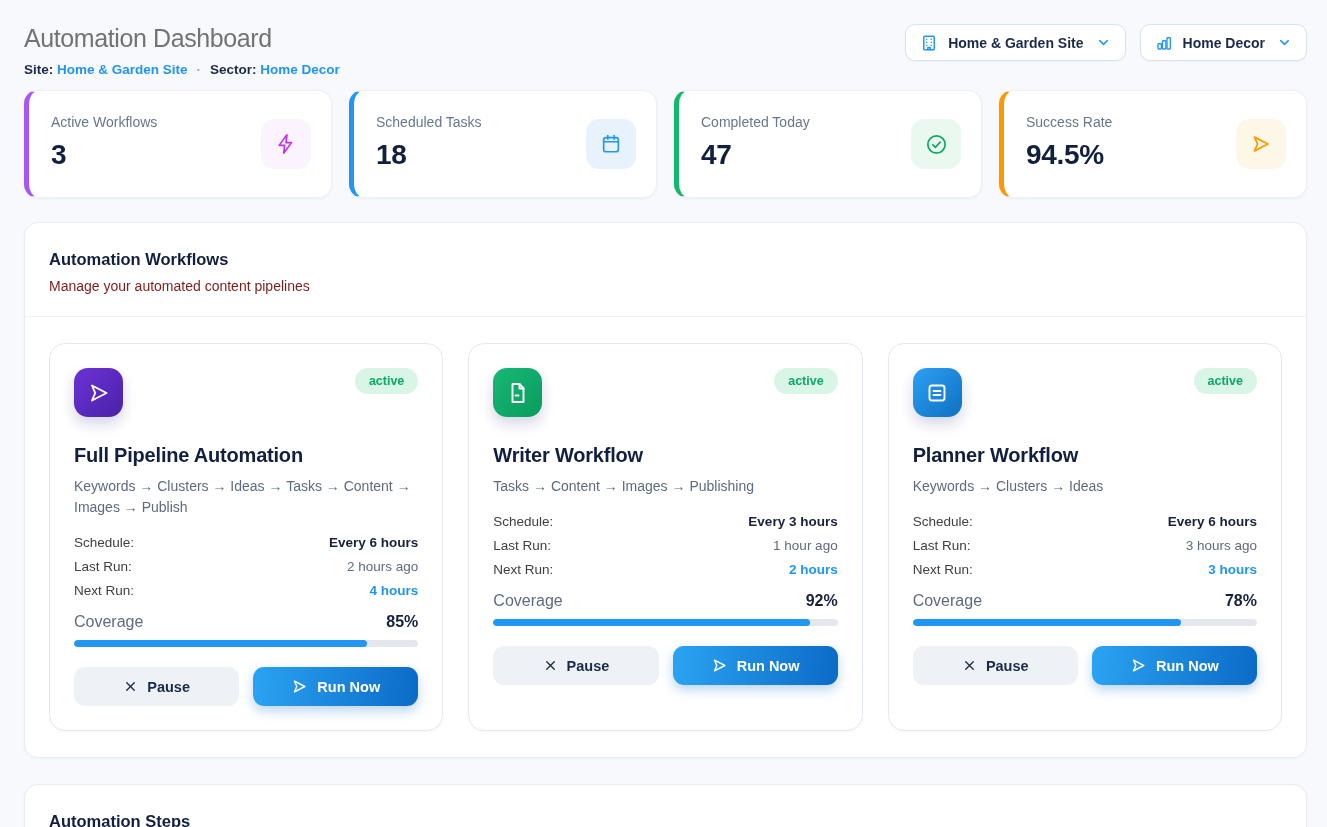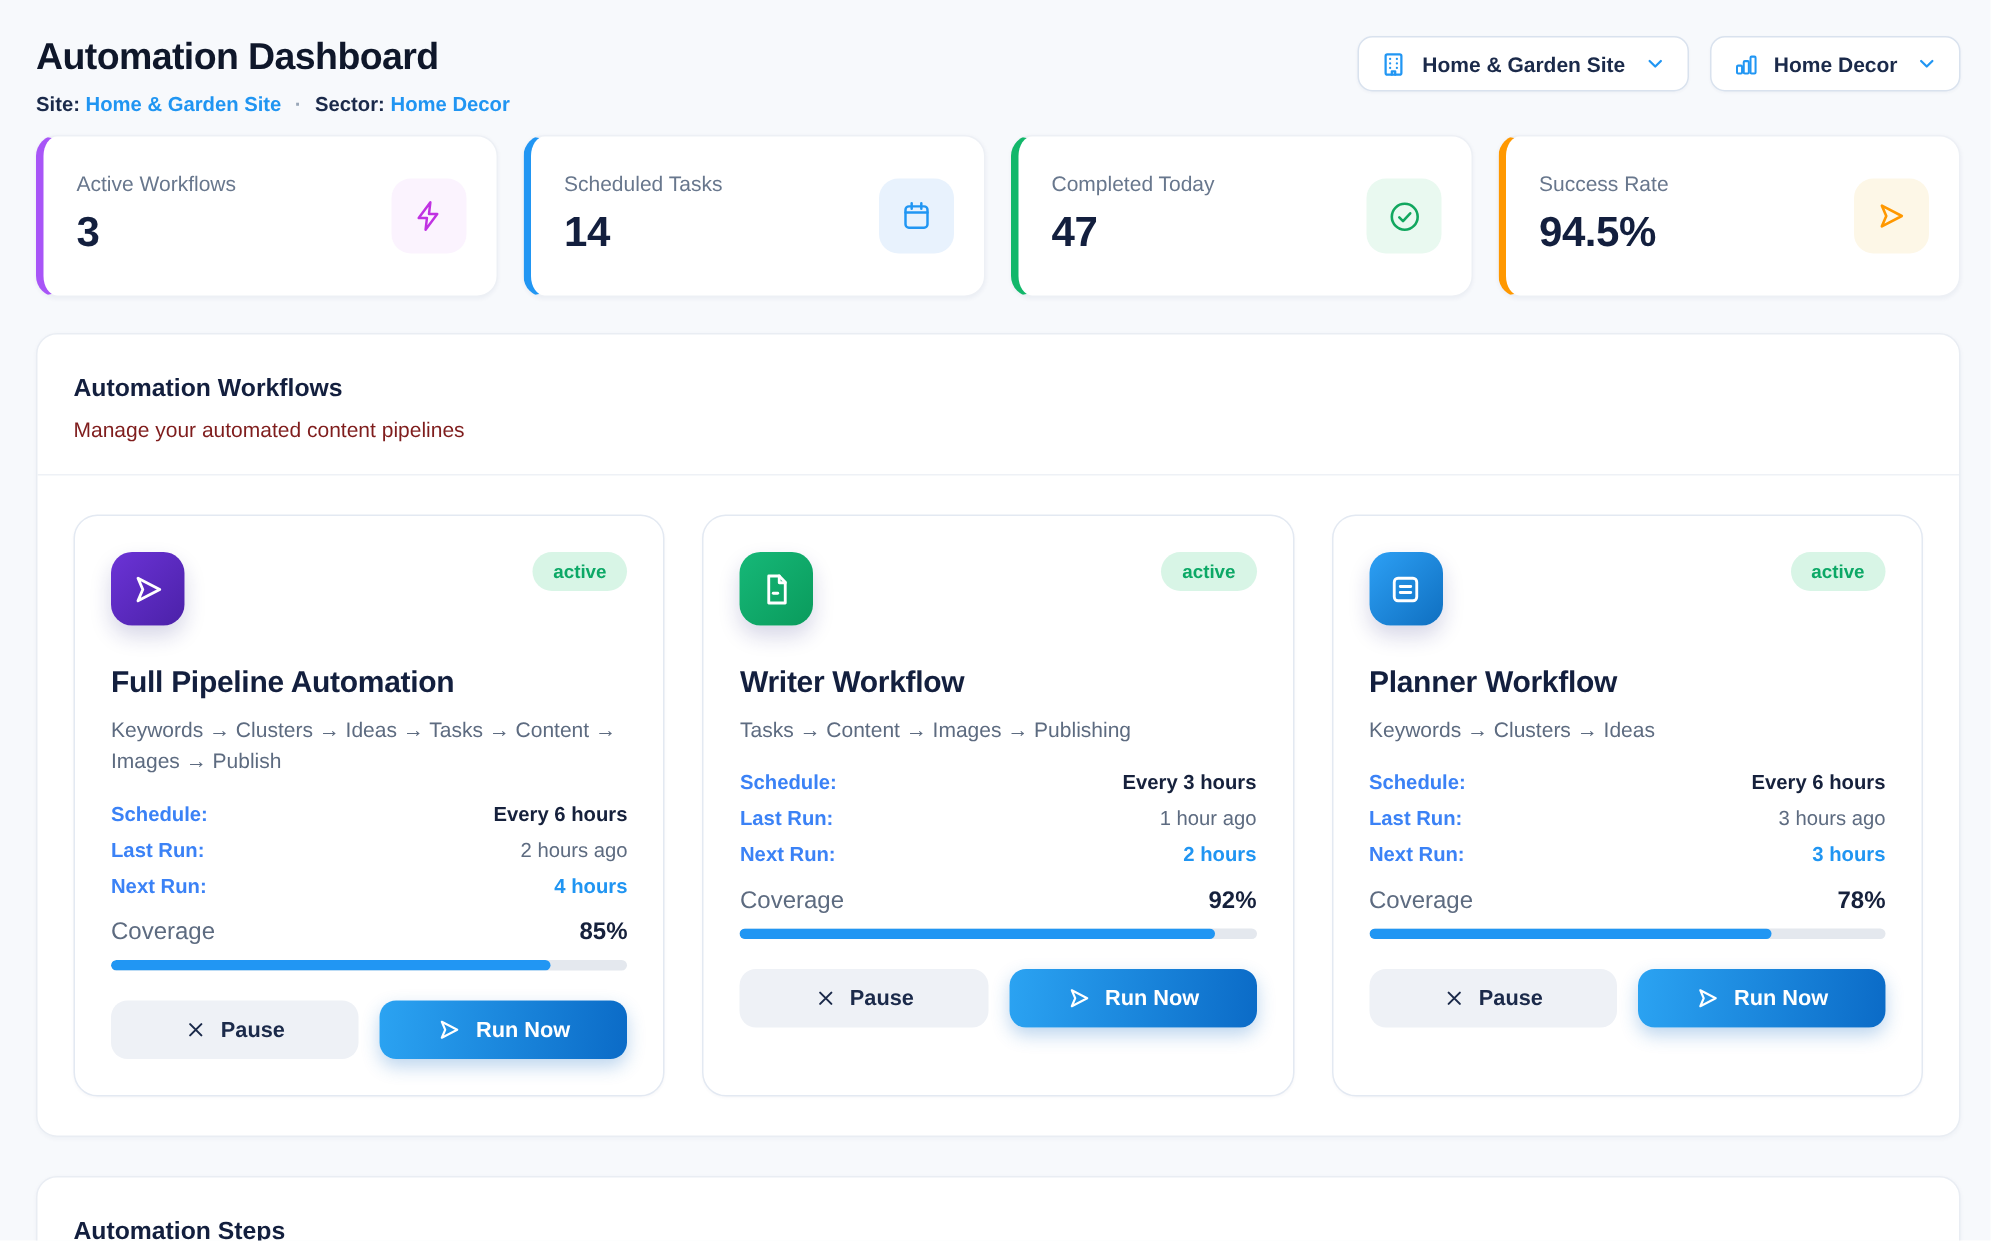--- a/index.html
+++ b/index.html
@@ -7,21 +7,21 @@
   body {
     font-family: "Liberation Sans", sans-serif;
     background: var(--page-bg, #f7f9fc);
     color: #19233f;
     overflow: hidden;
   }
   .page { padding: 16px 20px 0 24px; }
 
   
   .topbar { display: flex; justify-content: space-between; align-items: flex-start; }
-  .page-title { font-size: 25px; font-weight: 700; letter-spacing: -0.4px; color: #0f172a; margin-top: 8px; }
+  .page-title { font-size: 25px; font-weight: 400; letter-spacing: -0.4px; color: #737373; margin-top: 8px; }
   .subcrumb { margin-top: 9px; font-size: 13.5px; font-weight: 700; color: #1b2a4a; }
   .subcrumb .link { color: var(--link, #2095f2); cursor: pointer; }
   .subcrumb .dot { color: #9aa7b8; margin: 0 9px; }
   .selectors { display: flex; gap: 14px; margin-top: 8px; }
   .selector {
     display: flex; align-items: center; gap: 10px;
     background: #fff; border: 1px solid #d9e2ee; border-radius: 10px;
     padding: 0 14px; height: 37px; font-family: inherit;
     font-size: 14px; font-weight: 700; color: #1b2a4a; cursor: pointer;
     box-shadow: 0 1px 2px rgba(16,42,90,.04);
@@ -70,21 +70,21 @@
     box-shadow: 0 7px 14px rgba(30,30,120,.18);
   }
   .badge {
     background: var(--badge-bg, #d8f5e6); color: var(--badge-tx, #0ca866);
     font-size: 12.5px; font-weight: 700; padding: 6px 14px; border-radius: 999px;
   }
   .wf-title { margin-top: 27px; font-size: 20px; font-weight: 800; color: #131f3e; letter-spacing: -0.2px; }
   .wf-pipeline { margin-top: 9px; font-size: 14px; color: #5d6b80; line-height: 1.5; }
   .meta { margin-top: 17px; display: flex; flex-direction: column; gap: 9px; }
   .meta-row { display: flex; justify-content: space-between; align-items: center; font-size: 13.5px; }
-  .meta-row .lbl { color: #3b82f6; font-weight: bold; }
+  .meta-row .lbl { color: #404040; }
   .strong { font-weight: 700; color: #16213c; }
   .mutedv { color: #5d6b80; }
   .bluev { color: var(--link, #2095f2); font-weight: 700; }
   .coverage { margin-top: 15px; }
   .cov-row { display: flex; justify-content: space-between; font-size: 16px; }
   .cov-row .lbl { color: #5d6b80; }
   .bar { margin-top: 9px; height: 7px; border-radius: 99px; background: var(--track, #e4e8ee); overflow: hidden; }
   .fill { height: 100%; border-radius: 99px; background: var(--primary, #2196f3); }
   .wf-actions { display: flex; gap: 14px; margin-top: 20px; }
   .btn {
@@ -155,21 +155,21 @@
       </div>
       <div class="stat-icon">
         <svg width="22" height="22" viewBox="0 0 24 24" fill="none" stroke="currentColor" stroke-width="1.8" stroke-linecap="round" stroke-linejoin="round">
             <path d="M13 2 4.5 13.5h6L9.5 22l8.5-11.5h-6L13 2z"></path>
           </svg>
       </div>
     </div>
     <div class="stat-card" style="--accent: #2196f3; --ic: #2196f3; --icbg: #e8f2fd;">
       <div>
         <div class="stat-label">Scheduled Tasks</div>
-        <div class="stat-value">14</div>
+        <div class="stat-value">18</div>
       </div>
       <div class="stat-icon">
         <svg width="22" height="22" viewBox="0 0 24 24" fill="none" stroke="currentColor" stroke-width="1.8" stroke-linecap="round" stroke-linejoin="round">
             <rect x="4" y="5" width="16" height="15.5" rx="2.5"></rect>
             <path d="M8.5 2.8v4M15.5 2.8v4M4 9.5h16"></path>
           </svg>
       </div>
     </div>
     <div class="stat-card" style="--accent: #12b76a; --ic: #12a75f; --icbg: #e9f9f0;">
       <div>

